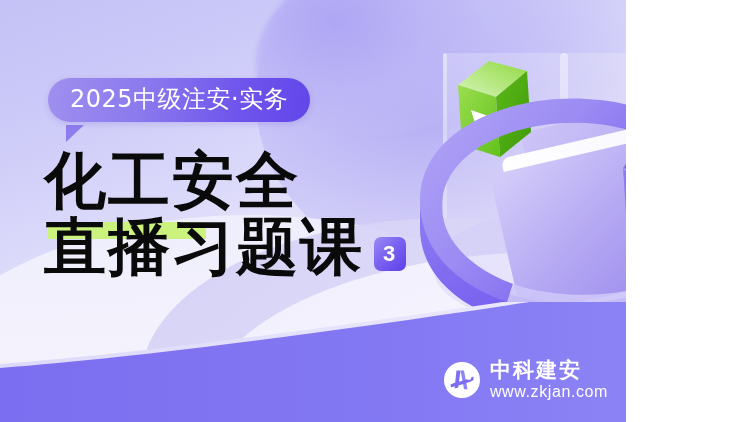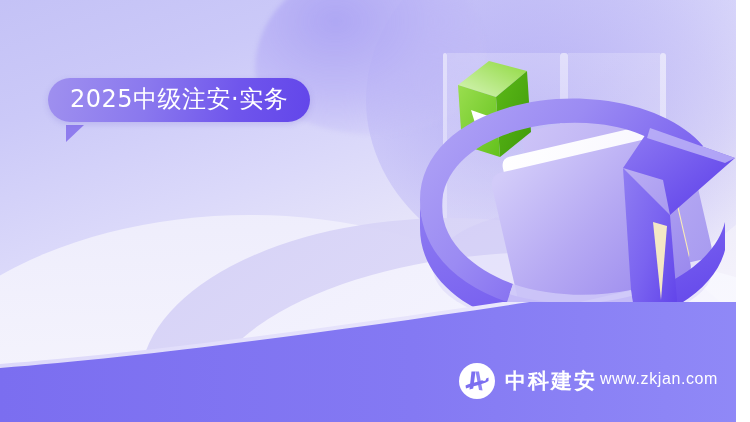--- a/index.html
+++ b/index.html
@@ -3,21 +3,21 @@
 <meta charset="utf-8">
 <title>化工安全直播习题课</title>
 <style>
   html,body{margin:0;padding:0;}
   body{
     width:750px;height:422px;overflow:hidden;
     font-family:"Liberation Sans","DejaVu Sans",sans-serif;
     background:#ffffff;
   }
   #banner{
-    position:relative;width:736px;height:422px;overflow:hidden;
+    position:relative;width:626px;height:422px;overflow:hidden;
     background:linear-gradient(160deg,#c4c2f6 0%,#cbc9f8 18%,#dbd9fa 40%,#eceaf9 62%,#f4f2fb 80%,#efeefb 100%);
   }
 
   
   .bg-blob-top{
     position:absolute;left:255px;top:-40px;width:230px;height:175px;
     border-radius:58% 42% 45% 55% / 62% 55% 45% 38%;
     background:radial-gradient(ellipse at 35% 35%,rgba(173,165,243,.95) 0%,rgba(188,181,246,.75) 45%,rgba(206,200,248,.15) 78%,rgba(206,200,248,0) 100%);
     filter:blur(2px);
   }
@@ -102,21 +102,21 @@
     width:32px;height:34px;border-radius:7px;
     background:linear-gradient(135deg,#9b8bf4 0%,#7b63f0 45%,#5f40ea 100%);
     color:#ffffff;font-family:"Liberation Sans",sans-serif;
     font-weight:700;font-size:22px;line-height:1;
     margin-bottom:9px;
   }
 
   
   .logo{position:absolute;right:18px;bottom:22px;display:flex;align-items:center;gap:9px;}
   .logo-mark{width:38px;height:38px;flex:0 0 38px;}
-  .logo-text{display:flex;flex-direction:row;gap:3px;}
+  .logo-text{display:flex;flex-direction:column;gap:3px;}
   .logo-cn{
     color:#ffffff;font-size:21px;line-height:1;font-weight:700;letter-spacing:2px;
     font-family:"DejaVu Sans","Liberation Sans",sans-serif;
   }
   .logo-url{
     color:#ffffff;font-size:16px;line-height:1;letter-spacing:.6px;
     font-family:"Liberation Sans",sans-serif;
   }
 </style>
 </head>
@@ -255,20 +255,30 @@
         </linearGradient>
       </defs>
       <path d="M0 62 C180 48, 420 14, 750 -38 L750 120 L0 120 Z" fill="url(#gBandEdge)"></path>
       <path d="M0 66 C180 52, 420 18, 750 -34 L750 120 L0 120 Z" fill="url(#gBand)"></path>
     </svg>
   </div>
 
   <div class="pill-tail"></div>
   <div class="pill">2025中级注安·实务</div>
 
+  <div class="title-wrap">
+    <div class="title-line">
+      <div class="hl-green"></div>
+      <span>化工安全</span>
+    </div>
+    <div class="title-line line2">
+      <span>直播习题课</span>
+      <span class="num-badge">3</span>
+    </div>
+  </div>
 
   <div class="logo">
     <svg class="logo-mark" viewBox="0 0 38 38">
       <circle cx="19" cy="19" r="18" fill="#ffffff"></circle>
       <path d="M13.5 9.5 L17.5 9.5 L15.2 26.5 L11.5 27.5 Z" fill="#7b6ef0"></path>
       <path d="M17.5 9.5 L21 9.5 L24.5 28.5 L21 28 Z" fill="#8e84f6"></path>
       <path d="M7.5 23.5 C13 20.5, 24 19.5, 30.5 15.5 L30.5 19 C24 23, 13.5 24.5, 8 26.5 Z" fill="#7b6ef0"></path>
       <circle cx="26" cy="17" r="2.1" fill="#ffffff"></circle>
     </svg>
     <div class="logo-text">

